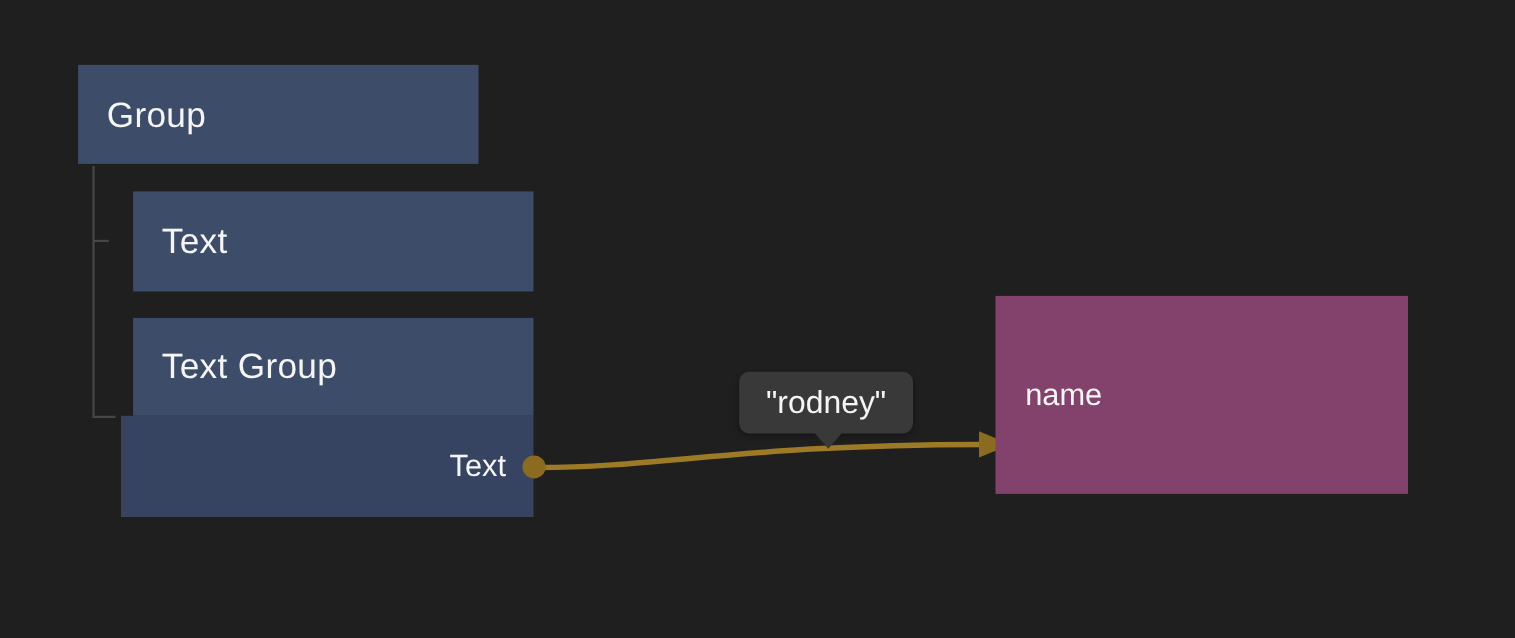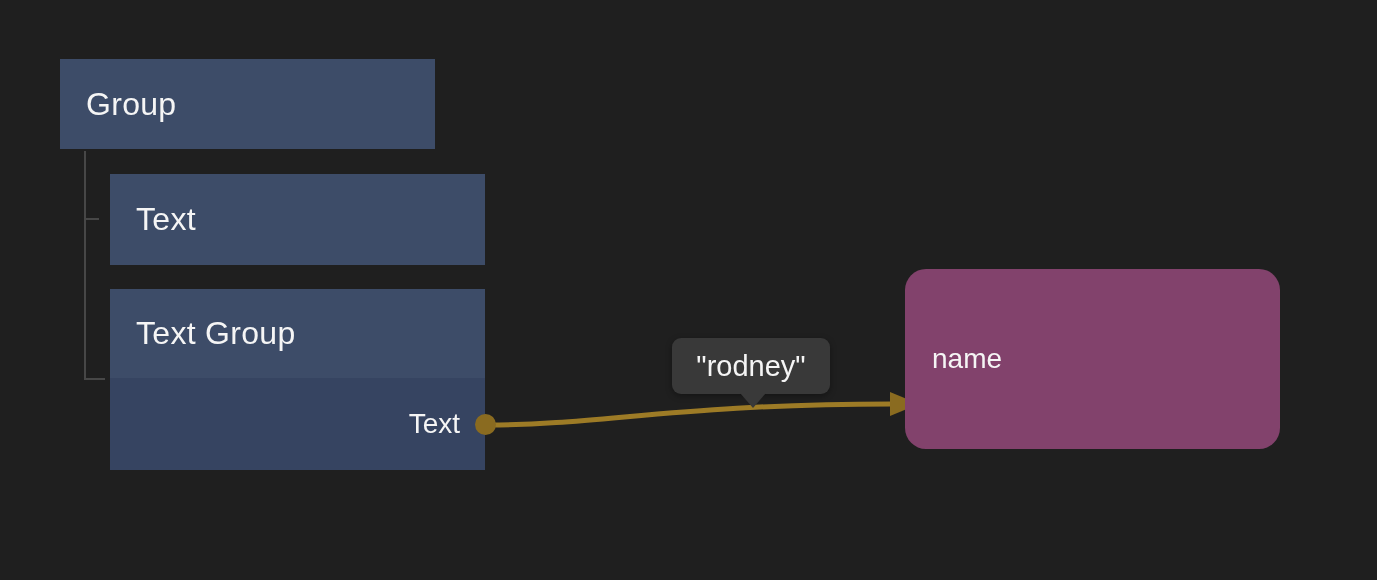--- a/index.html
+++ b/index.html
@@ -27,25 +27,26 @@
     display: flex;
     flex-direction: column;
   }
   .node-header {
     display: flex;
     align-items: center;
     padding: 0 26px;
     font-size: 32px;
     letter-spacing: 0.3px;
     flex: 0 0 auto;
+    margin-left: 11px;
   }
   .blue .node-header { background: var(--node-blue-header); }
   .blue .node-body   { background: var(--node-blue-body); }
   .purple .node-header { background: var(--node-purple-header); }
-  .purple .node-body   { background: var(--node-purple-body); border-radius: 21px; }
+  .purple .node-body   { background: var(--node-purple-body); }
   .node-body {
     flex: 1 1 auto;
     display: flex;
     align-items: center;
     font-size: 28px;
   }
   .row-out {
     width: 100%;
     display: flex;
     justify-content: flex-end;

